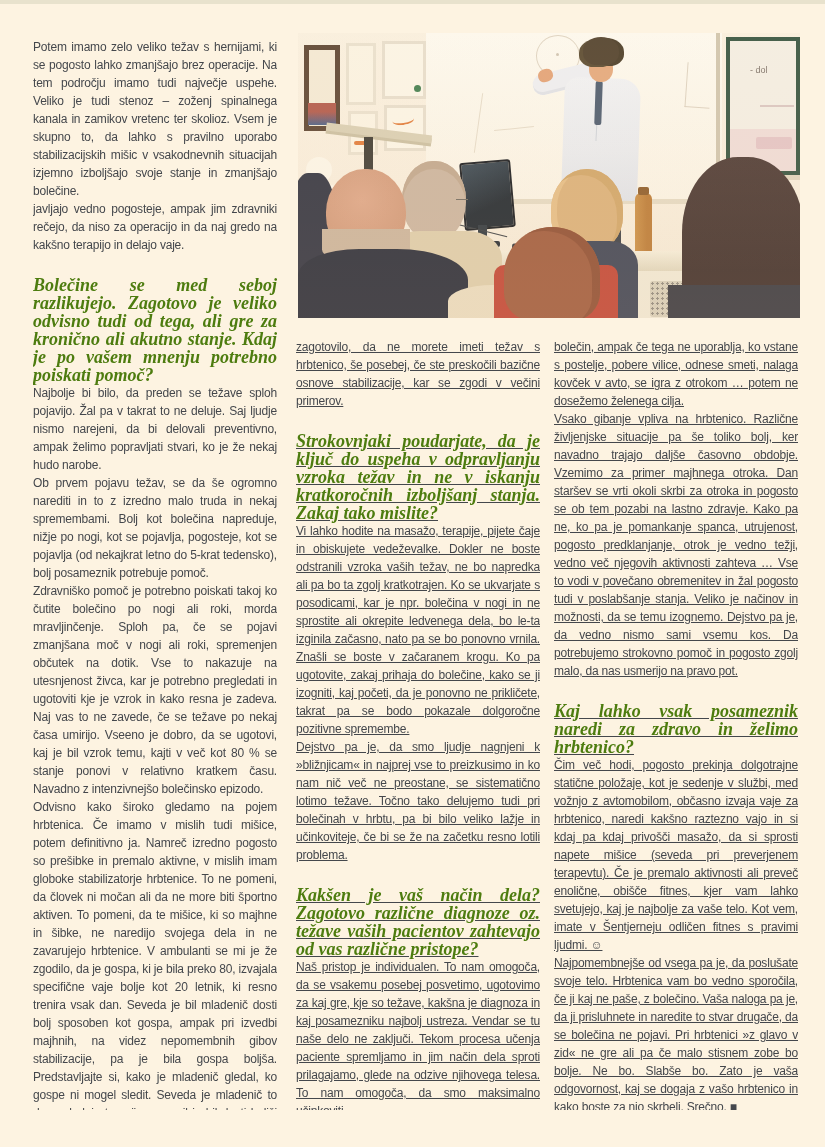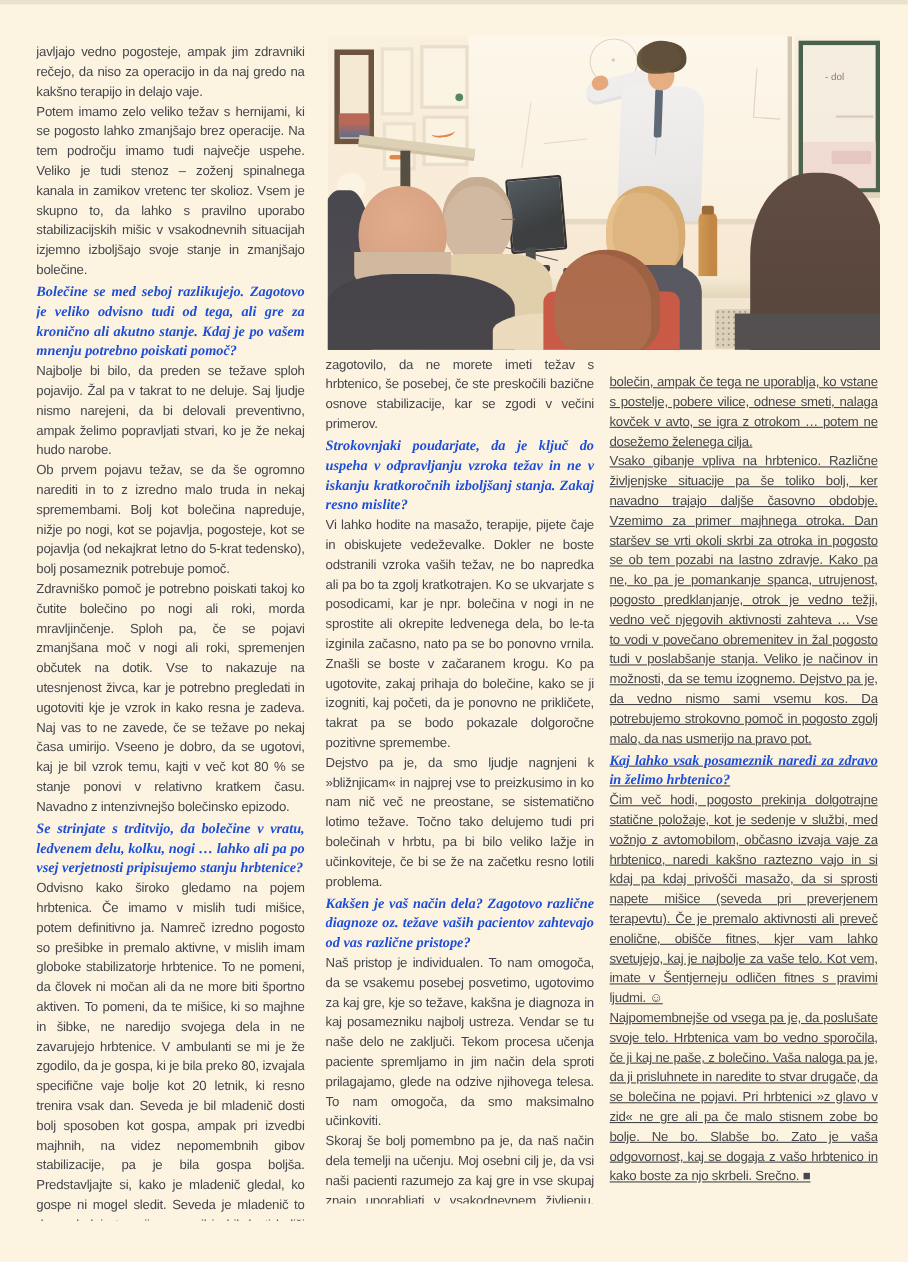--- a/index.html
+++ b/index.html
@@ -9,29 +9,29 @@
     font-family:"Liberation Sans",sans-serif;
   }
   .top-band{position:absolute;top:0;left:0;width:825px;height:4px;background:#e8e2cd;}
   
   .col{
     position:absolute;width:244px;overflow:hidden;
     text-align:justify;color:#44474c;
     font-size:12px;line-height:18px;letter-spacing:-0.2px;
   }
   .col-1{left:33px;top:38px;height:1072px;}
-  .col-2{left:296px;top:322px;height:772px;}
+  .col-2{left:296px;top:338px;height:772px;text-decoration:underline;}
   .col-3{left:554px;top:338px;height:772px;text-decoration:underline;}
   .col p{margin:0;}
   .col h3{
-    margin:2px 0 0 0;
+    margin:22px 0 0 0;
     font-family:"Liberation Serif",serif;
     font-style:italic;font-weight:bold;
-    font-size:13px;line-height:18px;letter-spacing:0;
-    color:#1d4ed8;text-align:justify;
+    font-size:18px;line-height:18px;letter-spacing:0;
+    color:#4d7c0f;text-align:justify;
   }
   
   .photo{
     position:absolute;left:298px;top:33px;width:502px;height:285px;
     background:linear-gradient(180deg,#f9f1e1 0%,#f7eedd 55%,#f3e8d4 100%);
     overflow:hidden;
   }
   .photo *{position:absolute;}
   .whiteboard{left:128px;top:0;width:296px;height:166px;background:linear-gradient(180deg,#fdfaf1,#f9f4e6);}
   .wb-tray{left:126px;top:166px;width:300px;height:5px;background:#e3dac4;}
@@ -193,33 +193,32 @@
   <div class="chair-red-1"></div>
   <div class="head-brown"></div>
   <div class="chair-red-2"></div>
   <div class="head-dark"></div>
   <div class="shoulder-dark"></div>
 
   <div class="photo-tint"></div>
 </div>
 
 <div class="col col-1">
+  <p>Potem imamo zelo veliko težav s hernijami, ki se pogosto lahko zmanjšajo brez operacije. Na tem področju imamo tudi največje uspehe. Veliko je tudi stenoz – zoženj spinalnega kanala in zamikov vretenc ter skolioz. Vsem je skupno to, da lahko s pravilno uporabo stabilizacijskih mišic v vsakodnevnih situacijah izjemno izboljšajo svoje stanje in zmanjšajo bolečine.</p>
   <p>javljajo vedno pogosteje, ampak jim zdravniki rečejo, da niso za operacijo in da naj gredo na kakšno terapijo in delajo vaje.</p>
-  <p>Potem imamo zelo veliko težav s hernijami, ki se pogosto lahko zmanjšajo brez operacije. Na tem področju imamo tudi največje uspehe. Veliko je tudi stenoz – zoženj spinalnega kanala in zamikov vretenc ter skolioz. Vsem je skupno to, da lahko s pravilno uporabo stabilizacijskih mišic v vsakodnevnih situacijah izjemno izboljšajo svoje stanje in zmanjšajo bolečine.</p>
   <h3>Bolečine se med seboj razlikujejo. Zagotovo je veliko odvisno tudi od tega, ali gre za kronično ali akutno stanje. Kdaj je po vašem mnenju potrebno poiskati pomoč?</h3>
   <p>Najbolje bi bilo, da preden se težave sploh pojavijo. Žal pa v takrat to ne deluje. Saj ljudje nismo narejeni, da bi delovali preventivno, ampak želimo popravljati stvari, ko je že nekaj hudo narobe.</p>
   <p>Ob prvem pojavu težav, se da še ogromno narediti in to z izredno malo truda in nekaj spremembami. Bolj kot bolečina napreduje, nižje po nogi, kot se pojavlja, pogosteje, kot se pojavlja (od nekajkrat letno do 5-krat tedensko), bolj posameznik potrebuje pomoč.</p>
   <p>Zdravniško pomoč je potrebno poiskati takoj ko čutite bolečino po nogi ali roki, morda mravljinčenje. Sploh pa, če se pojavi zmanjšana moč v nogi ali roki, spremenjen občutek na dotik. Vse to nakazuje na utesnjenost živca, kar je potrebno pregledati in ugotoviti kje je vzrok in kako resna je zadeva. Naj vas to ne zavede, če se težave po nekaj časa umirijo. Vseeno je dobro, da se ugotovi, kaj je bil vzrok temu, kajti v več kot 80 % se stanje ponovi v relativno kratkem času. Navadno z intenzivnejšo bolečinsko epizodo.</p>
-  <h3>Se strinjate s trditvijo, da bolečine v vratu, ledvenem delu, kolku, nogi … lahko ali pa po vsej verjetnosti pripisujemo stanju hrbtenice?</h3>
   <p>Odvisno kako široko gledamo na pojem hrbtenica. Če imamo v mislih tudi mišice, potem definitivno ja. Namreč izredno pogosto so prešibke in premalo aktivne, v mislih imam globoke stabilizatorje hrbtenice. To ne pomeni, da človek ni močan ali da ne more biti športno aktiven. To pomeni, da te mišice, ki so majhne in šibke, ne naredijo svojega dela in ne zavarujejo hrbtenice. V ambulanti se mi je že zgodilo, da je gospa, ki je bila preko 80, izvajala specifične vaje bolje kot 20 letnik, ki resno trenira vsak dan. Seveda je bil mladenič dosti bolj sposoben kot gospa, ampak pri izvedbi majhnih, na videz nepomembnih gibov stabilizacije, pa je bila gospa boljša. Predstavljajte si, kako je mladenič gledal, ko gospe ni mogel sledit. Seveda je mladenič to do naslednje terapije popravil in bil dosti boljši in veliko hitreje kot gospa napredoval. Vendar splošna telesna pripravljenost ni</p>
 </div>
 
 <div class="col col-2">
   <p>zagotovilo, da ne morete imeti težav s hrbtenico, še posebej, če ste preskočili bazične osnove stabilizacije, kar se zgodi v večini primerov.</p>
-  <h3>Strokovnjaki poudarjate, da je ključ do uspeha v odpravljanju vzroka težav in ne v iskanju kratkoročnih izboljšanj stanja. Zakaj resno mislite?</h3>
+  <h3>Strokovnjaki poudarjate, da je ključ do uspeha v odpravljanju vzroka težav in ne v iskanju kratkoročnih izboljšanj stanja. Zakaj tako mislite?</h3>
   <p>Vi lahko hodite na masažo, terapije, pijete čaje in obiskujete vedeževalke. Dokler ne boste odstranili vzroka vaših težav, ne bo napredka ali pa bo ta zgolj kratkotrajen. Ko se ukvarjate s posodicami, kar je npr. bolečina v nogi in ne sprostite ali okrepite ledvenega dela, bo le-ta izginila začasno, nato pa se bo ponovno vrnila. Znašli se boste v začaranem krogu. Ko pa ugotovite, zakaj prihaja do bolečine, kako se ji izogniti, kaj početi, da je ponovno ne prikličete, takrat pa se bodo pokazale dolgoročne pozitivne spremembe.</p>
   <p>Dejstvo pa je, da smo ljudje nagnjeni k »bližnjicam« in najprej vse to preizkusimo in ko nam nič več ne preostane, se sistematično lotimo težave. Točno tako delujemo tudi pri bolečinah v hrbtu, pa bi bilo veliko lažje in učinkoviteje, če bi se že na začetku resno lotili problema.</p>
   <h3>Kakšen je vaš način dela? Zagotovo različne diagnoze oz. težave vaših pacientov zahtevajo od vas različne pristope?</h3>
   <p>Naš pristop je individualen. To nam omogoča, da se vsakemu posebej posvetimo, ugotovimo za kaj gre, kje so težave, kakšna je diagnoza in kaj posamezniku najbolj ustreza. Vendar se tu naše delo ne zaključi. Tekom procesa učenja paciente spremljamo in jim način dela sproti prilagajamo, glede na odzive njihovega telesa. To nam omogoča, da smo maksimalno učinkoviti.</p>
   <p>Skoraj še bolj pomembno pa je, da naš način dela temelji na učenju. Moj osebni cilj je, da vsi naši pacienti razumejo za kaj gre in vse skupaj znajo uporabljati v vsakodnevnem življenju. Brez tega ne moremo biti uspešni na dolgi rok in ne odstranjujemo vzrokov. Vaje so zgolj orodje, ki posameznika pripelje do stanja brez</p>
 </div>
 
 <div class="col col-3">
   <p>bolečin, ampak če tega ne uporablja, ko vstane s postelje, pobere vilice, odnese smeti, nalaga kovček v avto, se igra z otrokom … potem ne dosežemo želenega cilja.</p>
   <p>Vsako gibanje vpliva na hrbtenico. Različne življenjske situacije pa še toliko bolj, ker navadno trajajo daljše časovno obdobje. Vzemimo za primer majhnega otroka. Dan staršev se vrti okoli skrbi za otroka in pogosto se ob tem pozabi na lastno zdravje. Kako pa ne, ko pa je pomankanje spanca, utrujenost, pogosto predklanjanje, otrok je vedno težji, vedno več njegovih aktivnosti zahteva … Vse to vodi v povečano obremenitev in žal pogosto tudi v poslabšanje stanja. Veliko je načinov in možnosti, da se temu izognemo. Dejstvo pa je, da vedno nismo sami vsemu kos. Da potrebujemo strokovno pomoč in pogosto zgolj malo, da nas usmerijo na pravo pot.</p>

